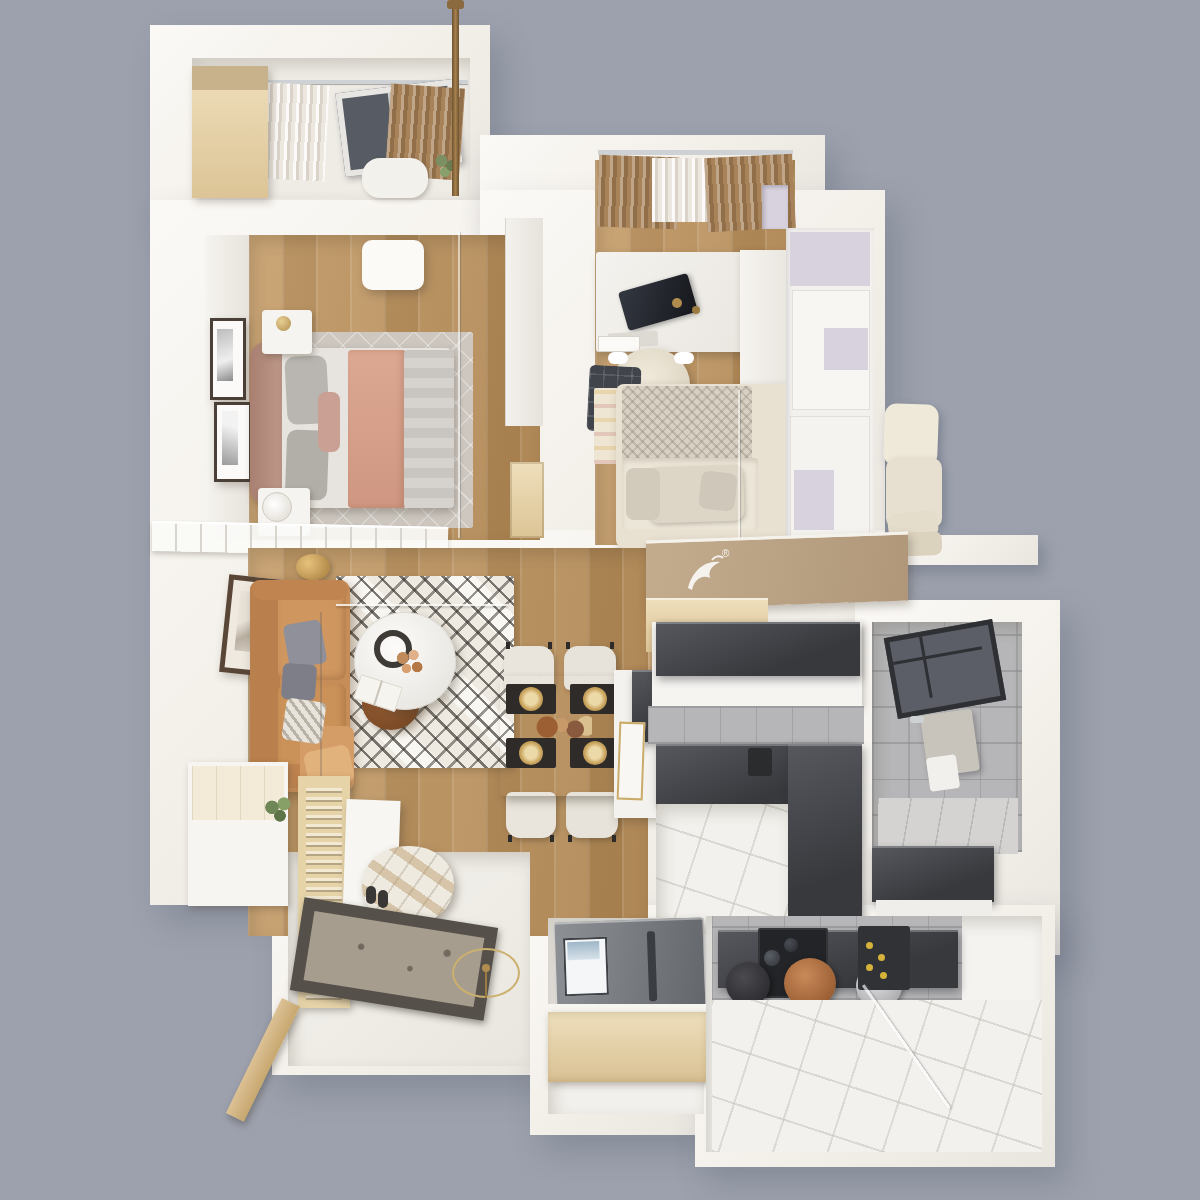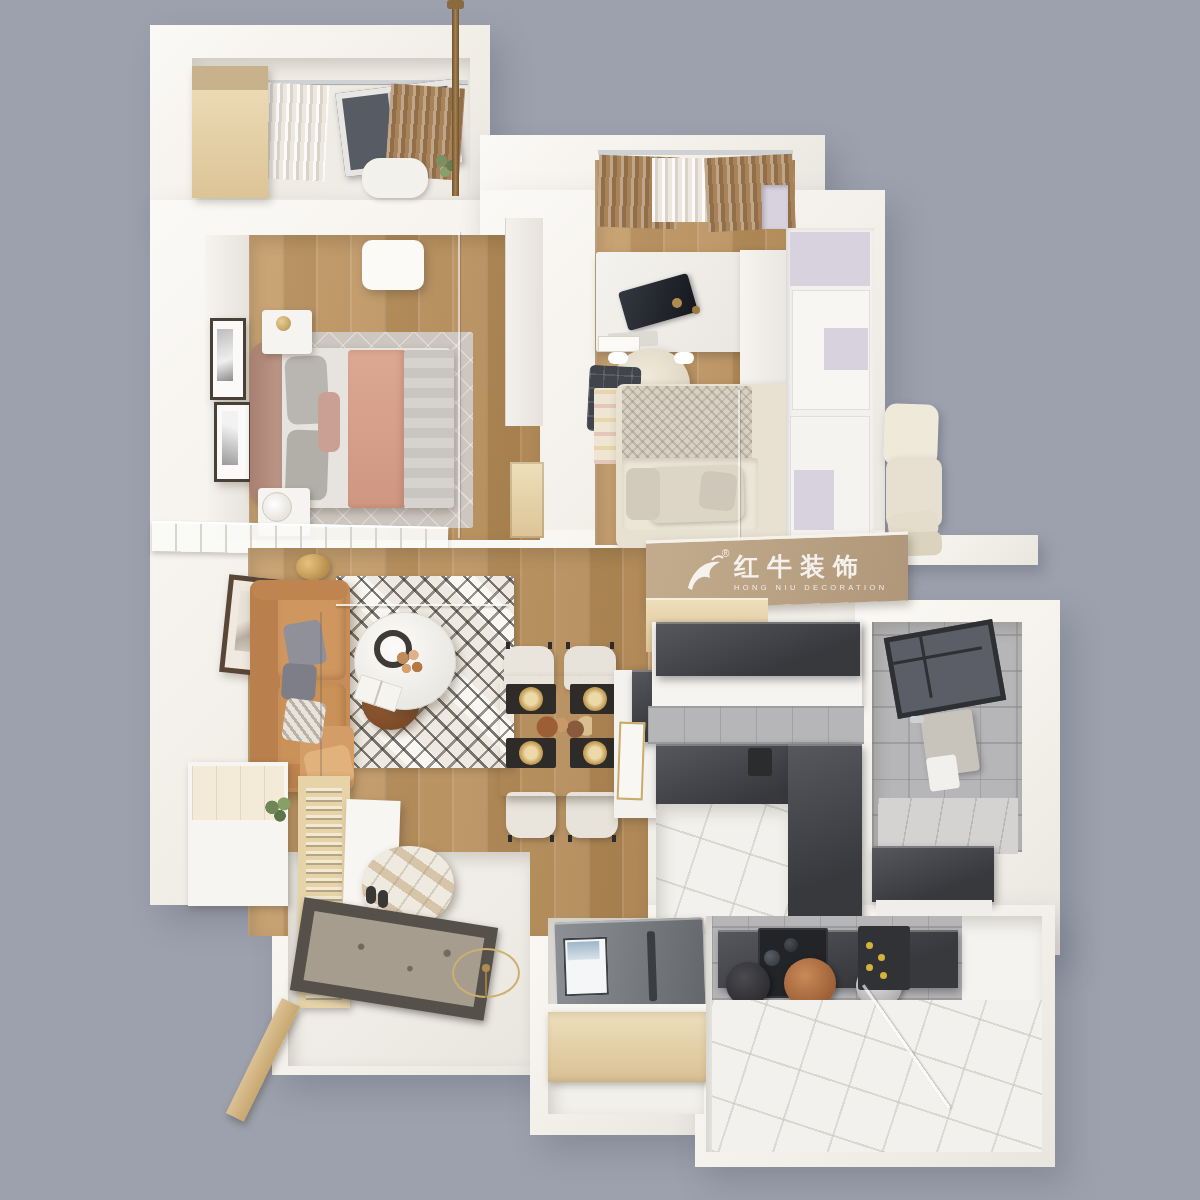--- a/index.html
+++ b/index.html
@@ -149,24 +149,20 @@
   <div class="abs woodlight" style="left:646px;top:598px;width:122px;height:54px;box-shadow:inset 0 2px 0 rgba(255,255,255,.5)"></div>
 
   <div id="wm" class="abs" style="left:682px;top:550px;width:220px;height:46px;display:flex;align-items:flex-start;">
     <div class="abs" style="left:0;top:2px;width:44px;height:40px;">
       <svg width="44" height="40" viewBox="0 0 44 40">
         <path d="M6 36 C10 20, 22 8, 38 10 C30 14, 26 18, 28 26 C20 22, 12 28, 10 38 Z" fill="rgba(255,255,255,.85)"></path>
         <path d="M30 8 C33 4, 38 3, 41 6" stroke="rgba(255,255,255,.85)" stroke-width="2" fill="none"></path>
       </svg>
       <span class="reg">®</span>
     </div>
-    <div class="abs" style="left:52px;top:4px;">
-      <div class="cn">红牛装饰</div>
-      <div class="en">HONG NIU DECORATION</div>
-    </div>
   </div>
 
   <div class="abs shadowed" style="left:224px;top:578px;width:66px;height:88px;transform:rotate(6deg);background:#efe9e0;border:5px solid #5a4637">
     <div class="abs" style="left:8px;top:10px;width:42px;height:60px;background:linear-gradient(150deg,#e8e2d8 40%,#b9b0a2 60%,#ece6dc)"></div>
   </div>
   <div class="abs ruggeo" style="left:336px;top:576px;width:178px;height:192px;border-radius:2px;box-shadow:2px 3px 6px rgba(70,60,45,.25)"></div>
   <div class="abs" style="left:312px;top:562px;width:2px;height:58px;background:#8a6b42"></div>
   <div class="abs" style="left:296px;top:554px;width:34px;height:26px;border-radius:50%;background:radial-gradient(circle at 35% 35%,#e6c27c,#a67c3c);box-shadow:2px 2px 5px rgba(70,60,40,.4)"></div>
 
   <div class="abs" style="left:250px;top:580px;width:100px;height:212px;background:#c68d58;border-radius:10px;box-shadow:4px 5px 12px rgba(90,60,30,.4)"></div>

